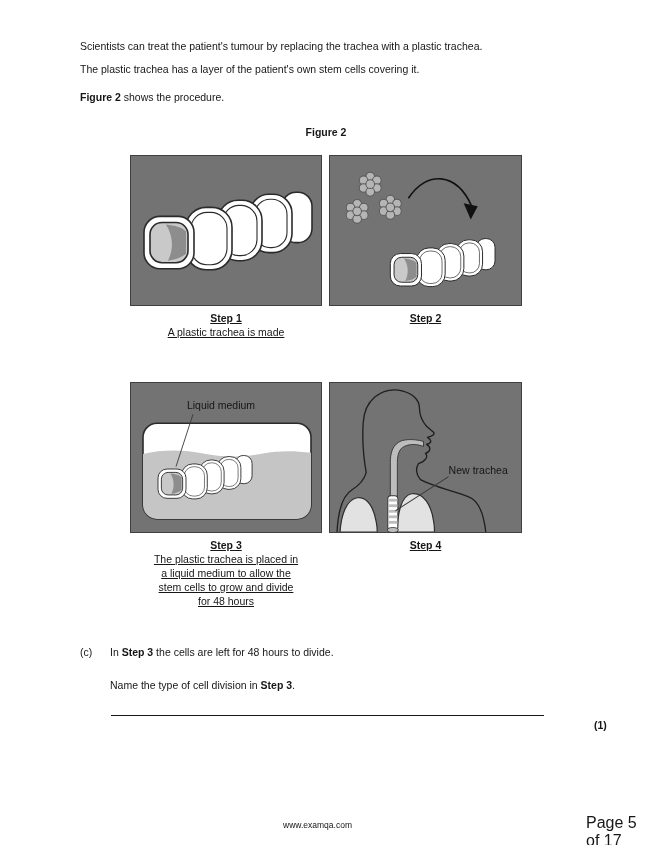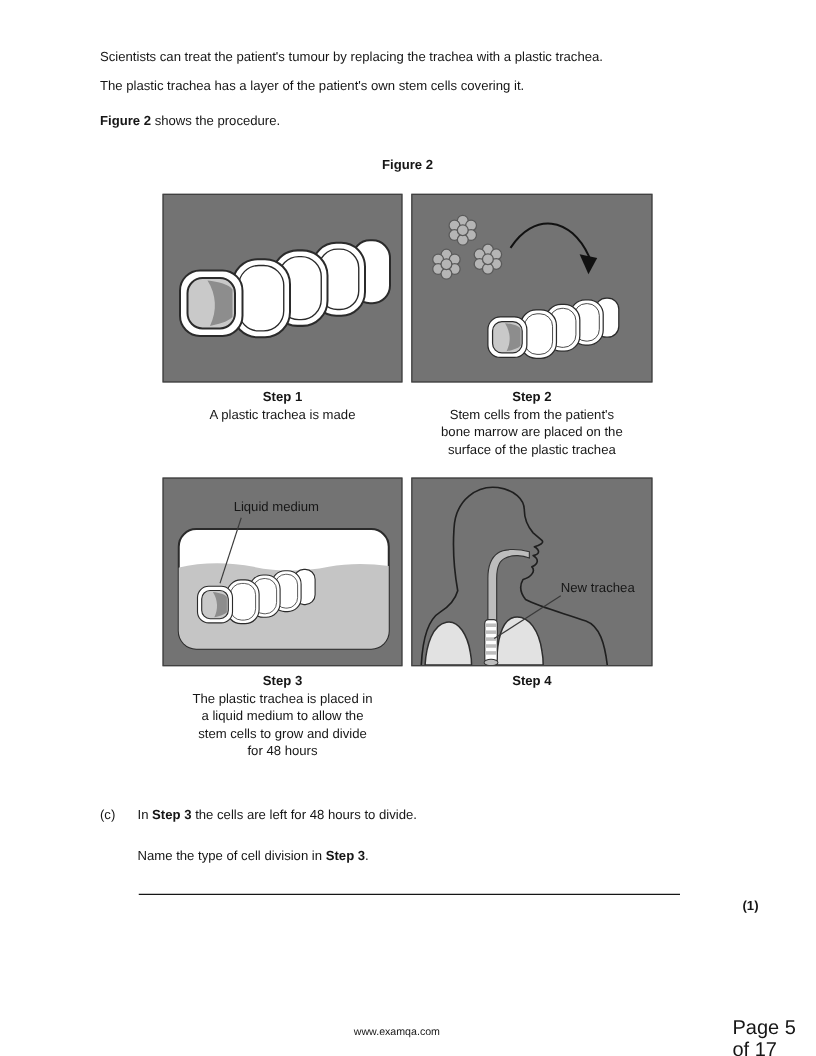--- a/index.html
+++ b/index.html
@@ -7,21 +7,21 @@
     position:relative;width:653px;height:845px;background:#ffffff;
     font-family:"Liberation Sans",sans-serif;color:#161616;overflow:hidden;
   }
   .t{position:absolute;font-size:10.5px;line-height:13px;white-space:nowrap;}
   .bold{font-weight:bold;}
   .fig-title{position:absolute;left:130px;top:126px;width:392px;text-align:center;
     font-size:10.5px;font-weight:bold;}
   .box{position:absolute;width:192px;height:151px;border:1.5px solid #404040;
     background:#737373;box-sizing:border-box;}
   .box svg{position:absolute;left:0;top:0;width:100%;height:100%;}
-  .caption{position:absolute;text-align:center;font-size:10.5px;line-height:14px;}
+  .caption{position:absolute;text-align:center;font-size:10.5px;line-height:14px;text-decoration:underline;}
   .caption .cap-title{font-weight:bold;}
   .caption div{white-space:nowrap;}
   .answer-line{position:absolute;border-top:1px solid #161616;height:0;}
   .marks{position:absolute;font-size:10.5px;font-weight:bold;}
   .footer-site{position:absolute;font-size:8.5px;}
   .footer-page{position:absolute;font-size:16px;}
 
   
   .trachea rect{fill:#ffffff;stroke:#2b2b2b;stroke-width:1.6;}
   .trachea .ring-inner{fill:none;stroke:#2b2b2b;stroke-width:1.1;}
@@ -108,25 +108,20 @@
   </div>
 
   <div class="caption" style="left:130px;top:311px;width:192px">
     <div class="cap-title">Step 1</div>
     <div>
         <div>A plastic trachea is made</div>
       </div>
   </div>
   <div class="caption" style="left:329px;top:311px;width:193px">
     <div class="cap-title">Step 2</div>
-    <div>
-        <div>Stem cells from the patient's</div>
-        <div>bone marrow are placed on the</div>
-        <div>surface of the plastic trachea</div>
-      </div>
   </div>
 
   <div class="box" style="left:130px;top:382px">
     <svg viewBox="0 0 190 148" preserveAspectRatio="none">
       <defs>
         <clipPath id="vesselClip">
             <rect x="12" y="40" width="168" height="95" rx="14"></rect>
           </clipPath>
       </defs>
       <rect class="vessel" x="12" y="40" width="168" height="95" rx="14"></rect>

